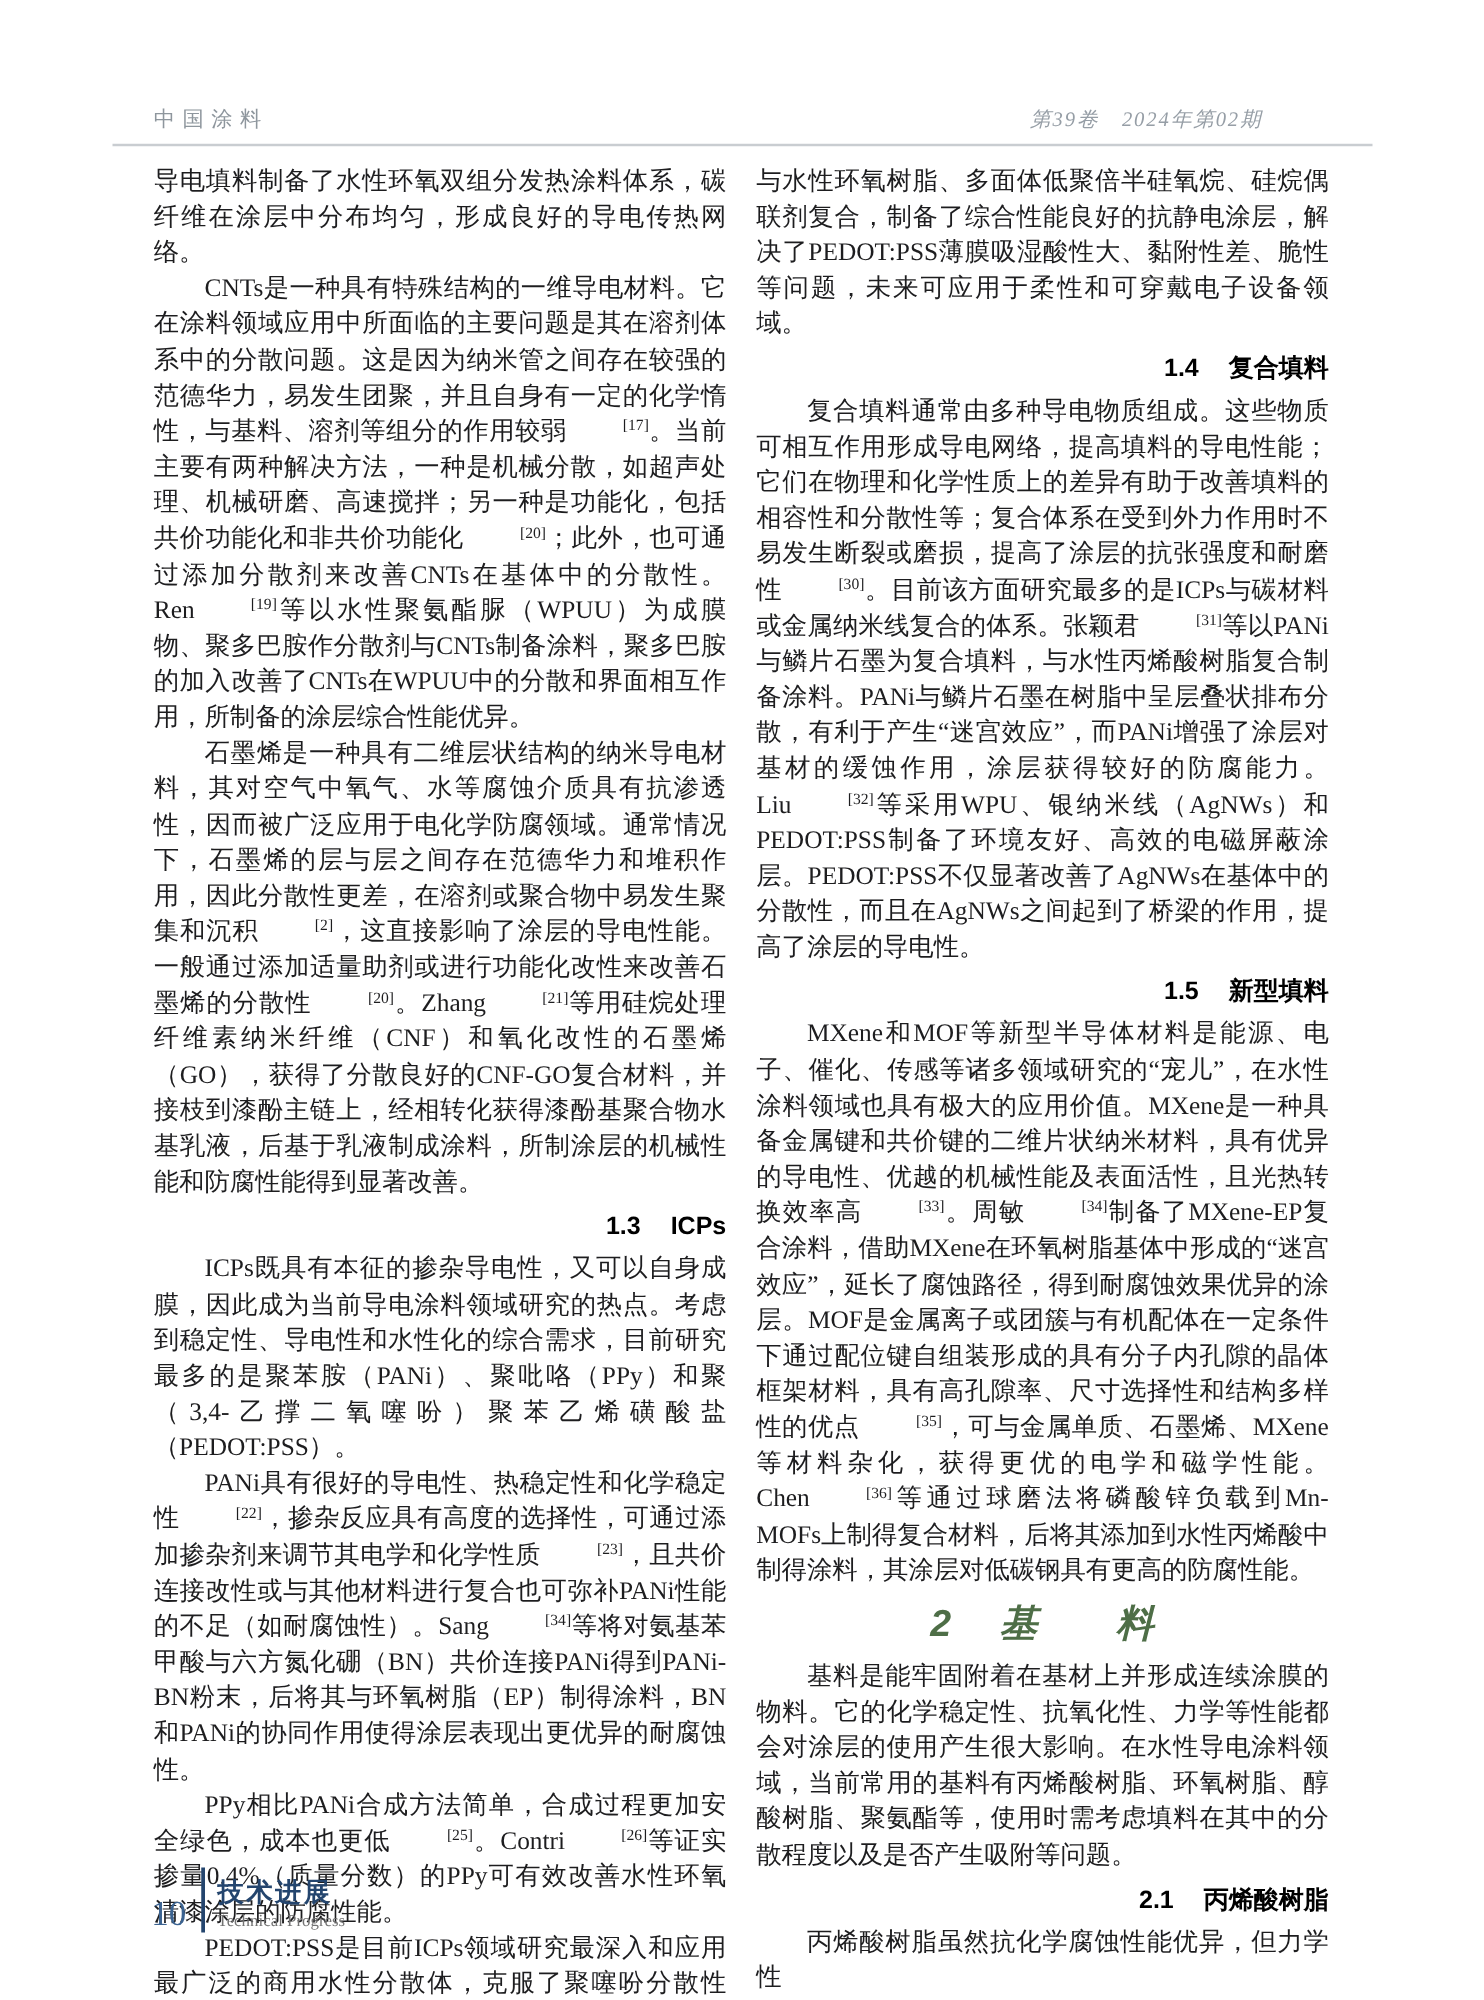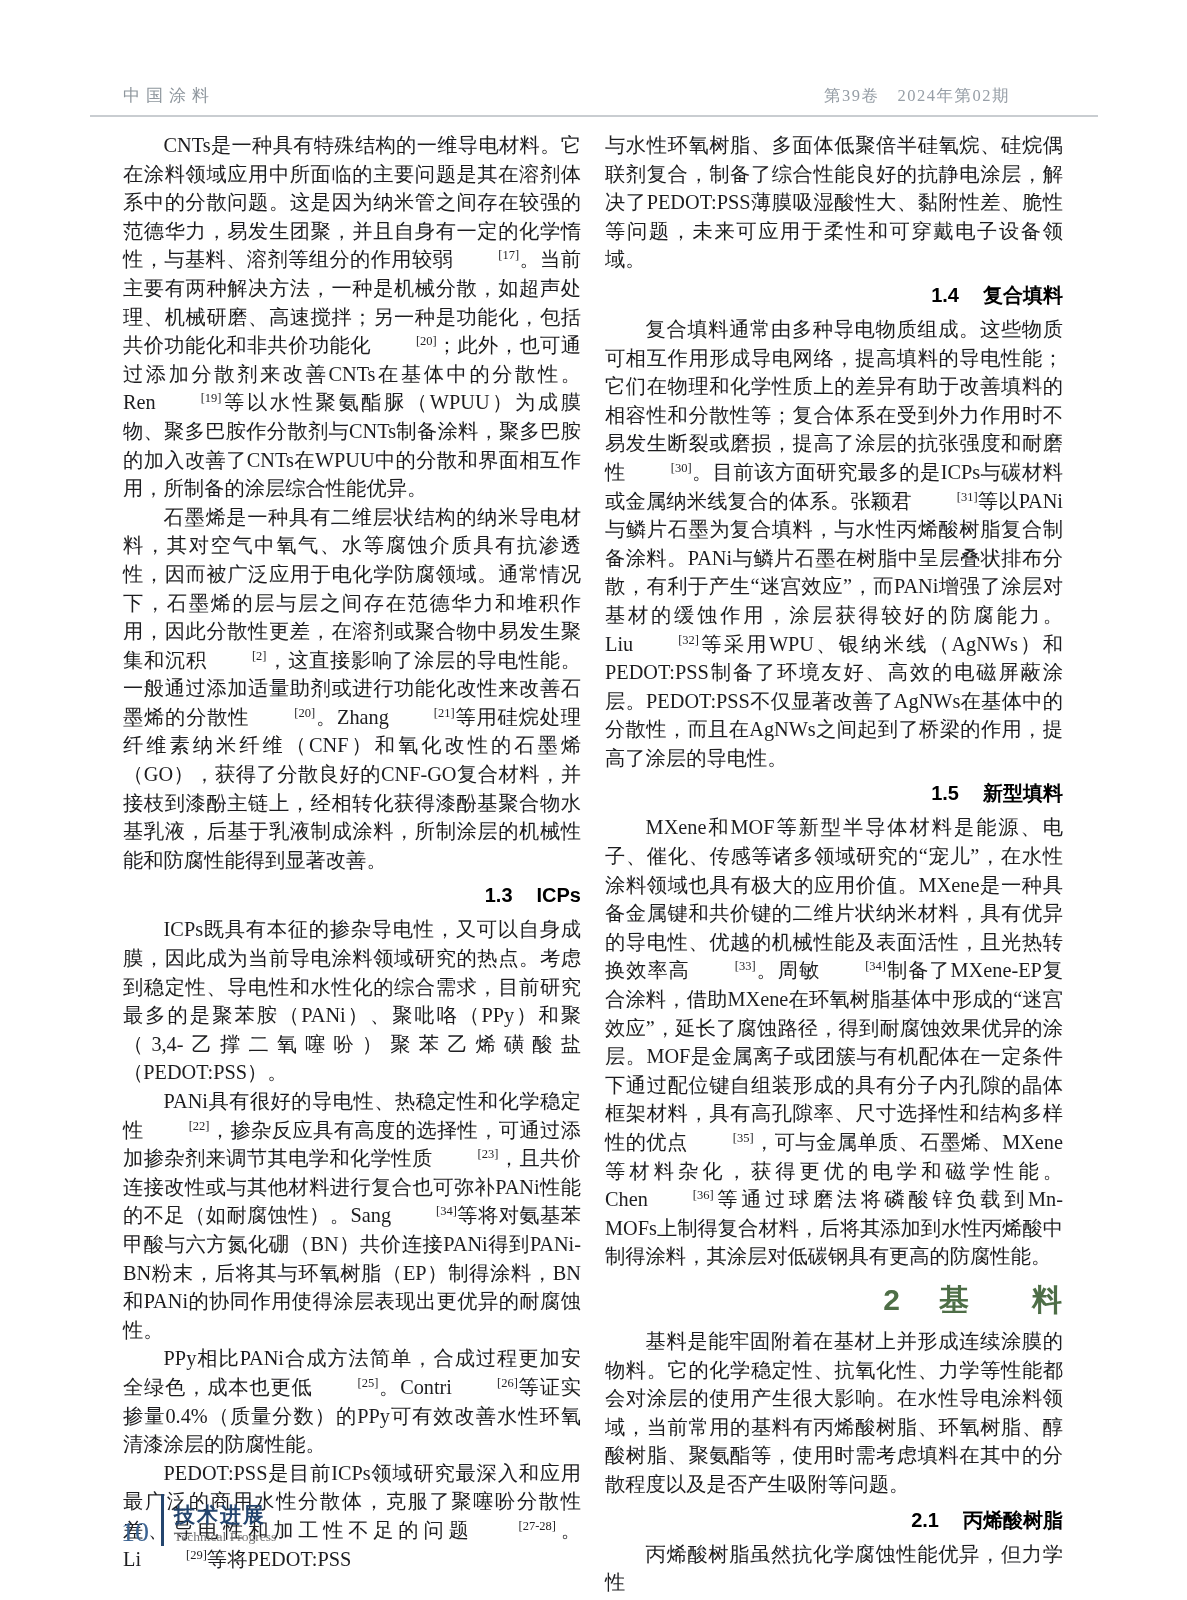--- a/index.html
+++ b/index.html
@@ -15,21 +15,21 @@
     width: 1134px; height: 1600px;
     background: #ffffff;
   }
   
   .journal-name {
     position: absolute; left: 123px; top: 84px;
     font-size: 17px; color: #8e969d; letter-spacing: 6px;
   }
   .issue-info {
     position: absolute; top: 85px; right: 124px;
-    font-size: 16.5px; color: #969ea6; letter-spacing: 1.5px;
+    font-size: 16.5px; color: #969ea6; letter-spacing: 1.5px; font-style: italic;
   }
   .header-rule {
     position: absolute; left: 90px; top: 115px;
     width: 1008px; height: 2px; background: #c9cdd1;
   }
   
   .col {
     position: absolute; top: 131px; width: 458px;
     font-size: 20.3px; line-height: 28.6px;
     color: #1d1d1f; text-align: justify;
@@ -47,21 +47,21 @@
     font-family: "Liberation Sans", sans-serif;
     font-weight: bold; color: #000000; font-size: 20px;
     line-height: 29px; margin: 7px 0 5px;
     text-align: right; text-indent: 0;
   }
   .h2 .num { margin-right: 24px; }
   .h1 {
     font-family: "Liberation Sans", sans-serif;
     font-weight: bold; color: #4e6e47; font-size: 30px;
     line-height: 34px; margin: 12px 0 10px;
-    text-align: right; text-indent: 0; letter-spacing: 1px;
+    text-align: center; text-indent: 0; letter-spacing: 1px; font-style: italic;
   }
   .h1 .num { margin-right: 38px; }
   
   .footer {
     position: absolute; left: 121px; top: 1494px;
     display: flex; align-items: stretch; height: 52px;
   }
   .page-num {
     font-size: 28px; color: #3b6391;
     align-self: flex-end; margin: 0 12px -2px 0;
@@ -85,20 +85,21 @@
 </head>
 <body>
 
 <div class="page">
 
   <div class="journal-name">中国涂料</div>
   <div class="issue-info">第39卷　2024年第02期</div>
   <div class="header-rule"></div>
 
   <div class="col col-left" id="col-left">
+      <p class="para noindent">导电填料制备了水性环氧双组分发热涂料体系，碳纤维在涂层中分布均匀，形成良好的导电传热网络。</p>
       <p class="para">CNTs是一种具有特殊结构的一维导电材料。它在涂料领域应用中所面临的主要问题是其在溶剂体系中的分散问题。这是因为纳米管之间存在较强的范德华力，易发生团聚，并且自身有一定的化学惰性，与基料、溶剂等组分的作用较弱<sup class="ref">[17]</sup>。当前主要有两种解决方法，一种是机械分散，如超声处理、机械研磨、高速搅拌；另一种是功能化，包括共价功能化和非共价功能化<sup class="ref">[20]</sup>；此外，也可通过添加分散剂来改善CNTs在基体中的分散性。Ren<sup class="ref">[19]</sup>等以水性聚氨酯脲（WPUU）为成膜物、聚多巴胺作分散剂与CNTs制备涂料，聚多巴胺的加入改善了CNTs在WPUU中的分散和界面相互作用，所制备的涂层综合性能优异。</p>
       <p class="para">石墨烯是一种具有二维层状结构的纳米导电材料，其对空气中氧气、水等腐蚀介质具有抗渗透性，因而被广泛应用于电化学防腐领域。通常情况下，石墨烯的层与层之间存在范德华力和堆积作用，因此分散性更差，在溶剂或聚合物中易发生聚集和沉积<sup class="ref">[2]</sup>，这直接影响了涂层的导电性能。一般通过添加适量助剂或进行功能化改性来改善石墨烯的分散性<sup class="ref">[20]</sup>。Zhang<sup class="ref">[21]</sup>等用硅烷处理纤维素纳米纤维（CNF）和氧化改性的石墨烯（GO），获得了分散良好的CNF-GO复合材料，并接枝到漆酚主链上，经相转化获得漆酚基聚合物水基乳液，后基于乳液制成涂料，所制涂层的机械性能和防腐性能得到显著改善。</p>
       <div class="h2"><span class="num">1.3</span><span class="title">ICPs</span></div>
       <p class="para">ICPs既具有本征的掺杂导电性，又可以自身成膜，因此成为当前导电涂料领域研究的热点。考虑到稳定性、导电性和水性化的综合需求，目前研究最多的是聚苯胺（PANi）、聚吡咯（PPy）和聚（3,4-乙撑二氧噻吩）聚苯乙烯磺酸盐（PEDOT:PSS）。</p>
       <p class="para">PANi具有很好的导电性、热稳定性和化学稳定性<sup class="ref">[22]</sup>，掺杂反应具有高度的选择性，可通过添加掺杂剂来调节其电学和化学性质<sup class="ref">[23]</sup>，且共价连接改性或与其他材料进行复合也可弥补PANi性能的不足（如耐腐蚀性）。Sang<sup class="ref">[34]</sup>等将对氨基苯甲酸与六方氮化硼（BN）共价连接PANi得到PANi-BN粉末，后将其与环氧树脂（EP）制得涂料，BN和PANi的协同作用使得涂层表现出更优异的耐腐蚀性。</p>
       <p class="para">PPy相比PANi合成方法简单，合成过程更加安全绿色，成本也更低<sup class="ref">[25]</sup>。Contri<sup class="ref">[26]</sup>等证实掺量0.4%（质量分数）的PPy可有效改善水性环氧清漆涂层的防腐性能。</p>
       <p class="para">PEDOT:PSS是目前ICPs领域研究最深入和应用最广泛的商用水性分散体，克服了聚噻吩分散性差、导电性和加工性不足的问题<sup class="ref">[27-28]</sup>。Li<sup class="ref">[29]</sup>等将PEDOT:PSS</p>
     </div>
   <div class="col col-right" id="col-right">
       <p class="para noindent">与水性环氧树脂、多面体低聚倍半硅氧烷、硅烷偶联剂复合，制备了综合性能良好的抗静电涂层，解决了PEDOT:PSS薄膜吸湿酸性大、黏附性差、脆性等问题，未来可应用于柔性和可穿戴电子设备领域。</p>

